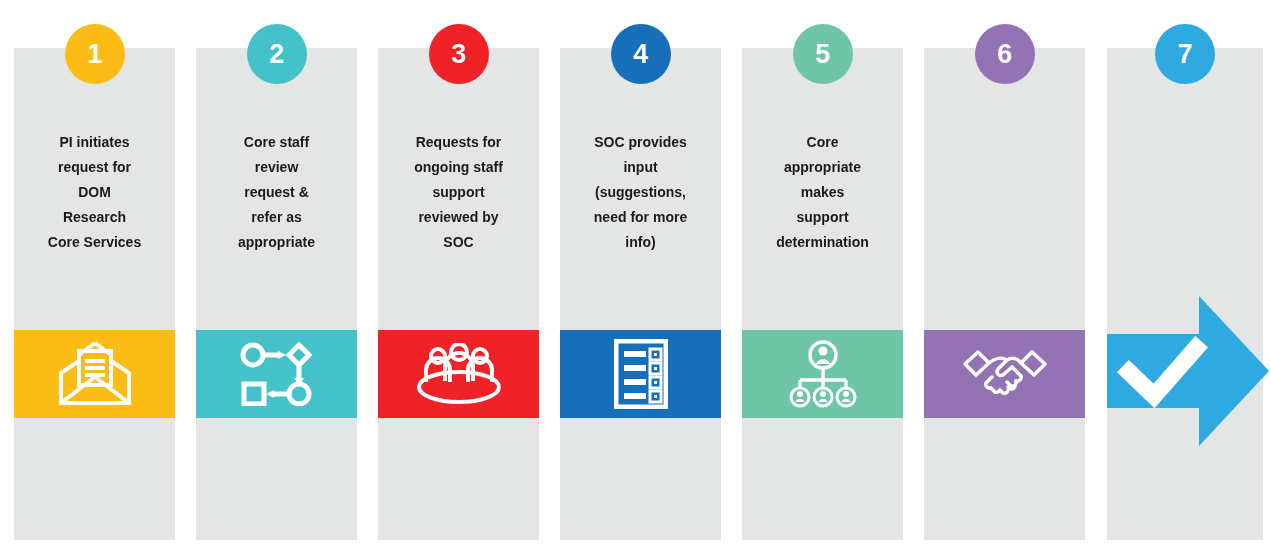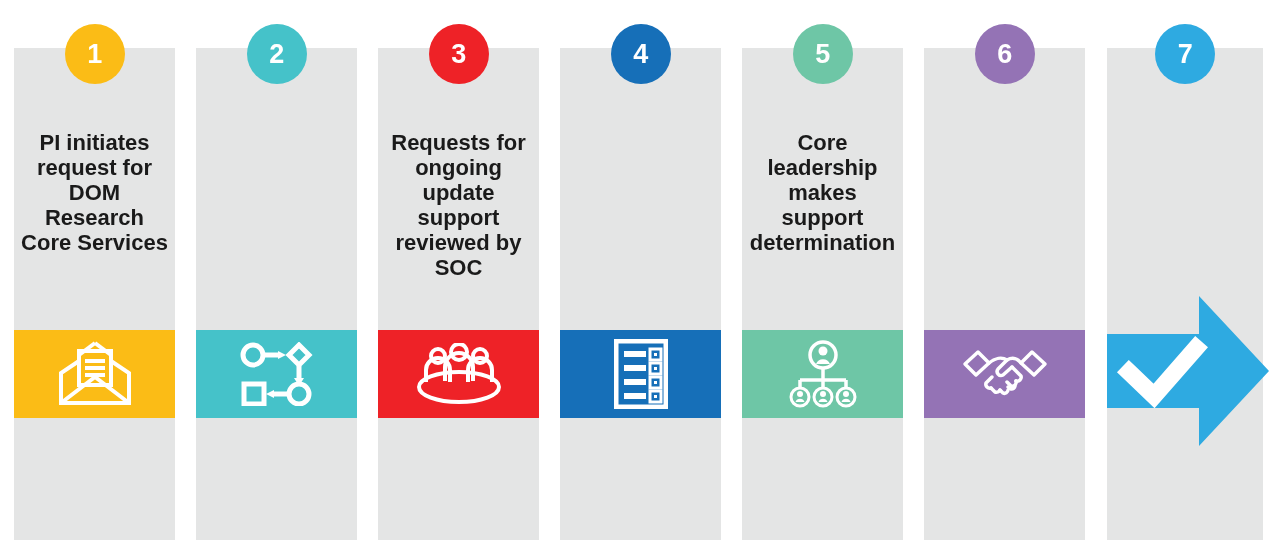--- a/index.html
+++ b/index.html
@@ -45,21 +45,21 @@
     text-align: center;
     z-index: 5;
     letter-spacing: -0.5px;
   }
   .step-label {
     position: absolute;
     left: 2px;
     right: 2px;
     top: 82px;
     text-align: center;
-    font-size: 22px;
+    font-size: 14px;
     font-weight: bold;
     line-height: 25px;
     color: #1a1a1a;
     white-space: pre-line;
   }
   .step-band {
     position: absolute;
     left: 0;
     right: 0;
     top: 282px;
@@ -120,40 +120,45 @@
           <line x1="59" y1="24" x2="59" y2="36" stroke-width="5"></line>
           <polygon points="59,44 54,36 64,36" fill="#ffffff" stroke="none"></polygon>
           <circle cx="59" cy="52" r="10"></circle>
           <line x1="48" y1="52" x2="34" y2="52" stroke-width="5"></line>
           <polygon points="26,52 34,48 34,56" fill="#ffffff" stroke="none"></polygon>
           <rect x="4" y="42" width="20" height="20" fill="none"></rect>
         </svg>
       </span>
     </div>
     <div class="step-badge" style="background:#45c2c9;">2</div>
+    <div class="step-label">Core staff
+review
+request &amp;
+refer as
+appropriate</div>
   </div>
 
   <div class="step" style="left:378px;width:161px;">
     <div class="step-panel"></div>
     <div class="step-band" style="background:#ee2227;">
       <span>
         <svg width="86" height="62" viewBox="0 0 86 62" fill="none" stroke="#ffffff" stroke-width="4">
           <circle cx="22" cy="13" r="7"></circle>
           <circle cx="43" cy="9" r="8"></circle>
           <circle cx="64" cy="13" r="7"></circle>
           <path d="M10 39 v-12 a12 12 0 0 1 24 0 v12" fill="none"></path>
           <path d="M29 38 v-14 a14 14 0 0 1 28 0 v14" fill="none"></path>
           <path d="M52 39 v-12 a12 12 0 0 1 24 0 v12" fill="none"></path>
           <ellipse cx="43" cy="44" rx="40" ry="15" fill="none"></ellipse>
         </svg>
       </span>
     </div>
     <div class="step-badge" style="background:#ee2227;">3</div>
     <div class="step-label">Requests for
-ongoing update
+ongoing staff
 support
 reviewed by
 SOC</div>
   </div>
 
   <div class="step" style="left:560px;width:161px;">
     <div class="step-panel"></div>
     <div class="step-band" style="background:#166fb8;">
       <span>
         <svg width="54" height="70" viewBox="0 0 54 70" fill="none">
@@ -167,20 +172,25 @@
           <rect x="36" y="24" width="11" height="11" fill="none" stroke="#ffffff" stroke-width="3"></rect>
           <rect x="40" y="28" width="3" height="3" fill="#ffffff"></rect>
           <rect x="36" y="38" width="11" height="11" fill="none" stroke="#ffffff" stroke-width="3"></rect>
           <rect x="40" y="42" width="3" height="3" fill="#ffffff"></rect>
           <rect x="36" y="52" width="11" height="11" fill="none" stroke="#ffffff" stroke-width="3"></rect>
           <rect x="40" y="56" width="3" height="3" fill="#ffffff"></rect>
         </svg>
       </span>
     </div>
     <div class="step-badge" style="background:#166fb8;">4</div>
+    <div class="step-label">SOC provides
+input
+(suggestions,
+need for more
+info)</div>
   </div>
 
   <div class="step" style="left:742px;width:161px;">
     <div class="step-panel"></div>
     <div class="step-band" style="background:#6ec6a6;">
       <span>
         <svg width="72" height="68" viewBox="0 0 72 68" fill="none" stroke="#ffffff" stroke-width="3.5">
           <circle cx="36" cy="15" r="13"></circle>
           <circle cx="36" cy="11" r="4.5" fill="#ffffff" stroke="none"></circle>
           <path d="M29 24 a7.5 7.5 0 0 1 14 0" fill="#ffffff" stroke="none"></path>
@@ -196,21 +206,21 @@
           <circle cx="36" cy="54" r="3" fill="#ffffff" stroke="none"></circle>
           <path d="M31.5 62 a4.8 4.8 0 0 1 9 0" fill="#ffffff" stroke="none"></path>
           <circle cx="59" cy="57" r="9" stroke-width="3"></circle>
           <circle cx="59" cy="54" r="3" fill="#ffffff" stroke="none"></circle>
           <path d="M54.5 62 a4.8 4.8 0 0 1 9 0" fill="#ffffff" stroke="none"></path>
         </svg>
       </span>
     </div>
     <div class="step-badge" style="background:#6ec6a6;">5</div>
     <div class="step-label">Core
-leadership
+appropriate
 makes
 support
 determination</div>
   </div>
 
   <div class="step" style="left:924px;width:161px;">
     <div class="step-panel"></div>
     <div class="step-band" style="background:#9473b5;">
       <span>
         <svg width="86" height="60" viewBox="0 0 86 60" fill="none" stroke="#ffffff" stroke-width="3.5" stroke-linejoin="round" stroke-linecap="round">

